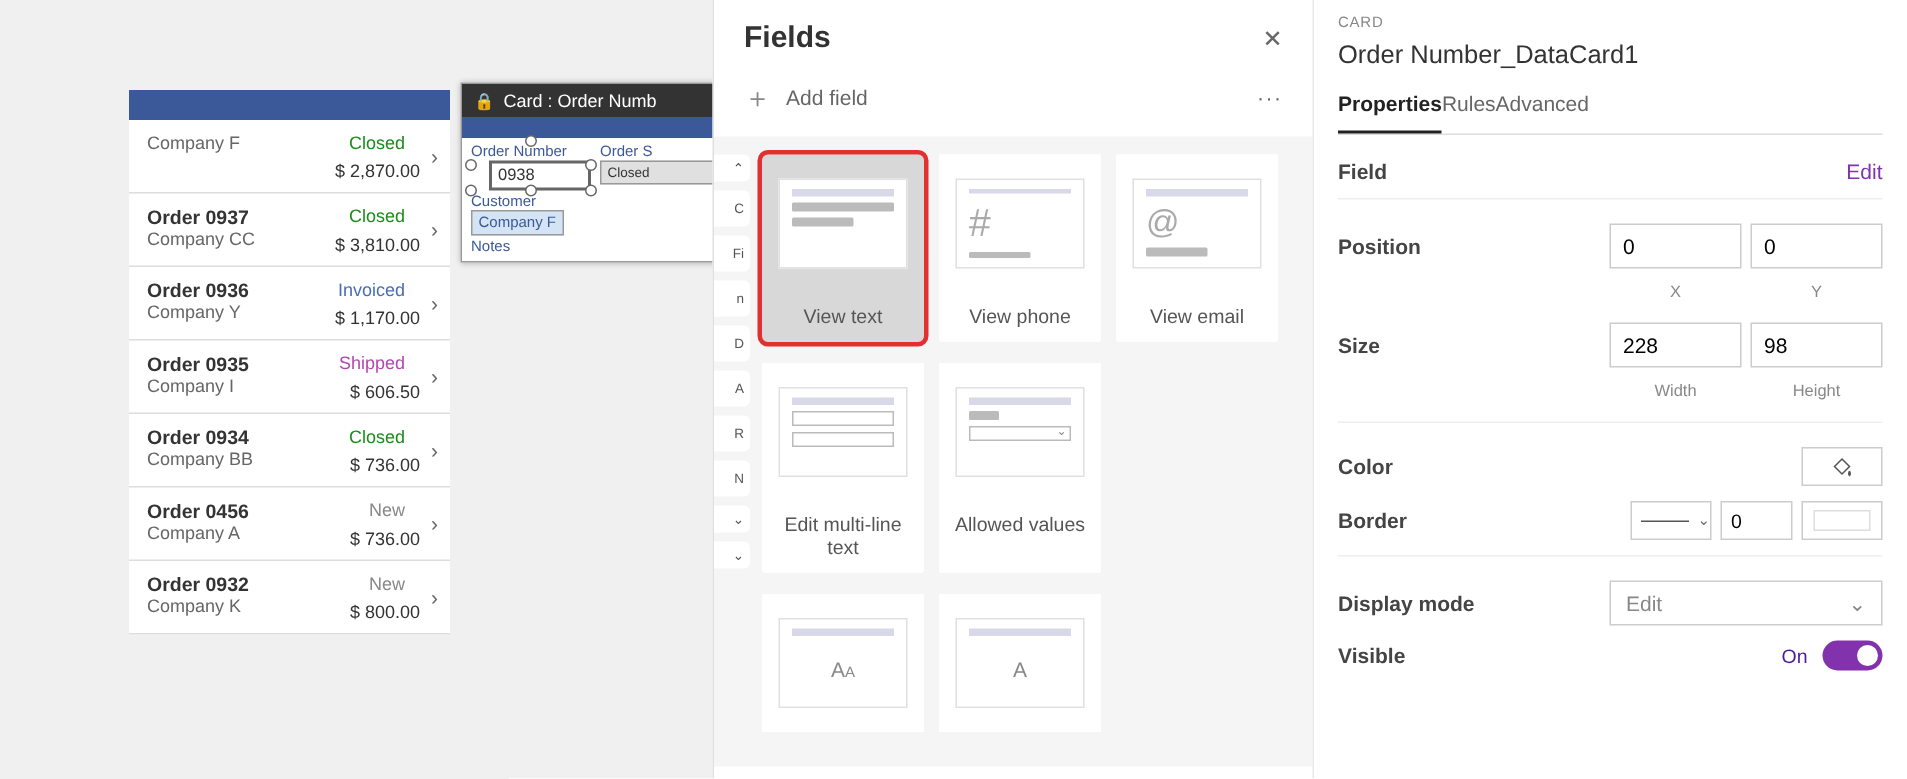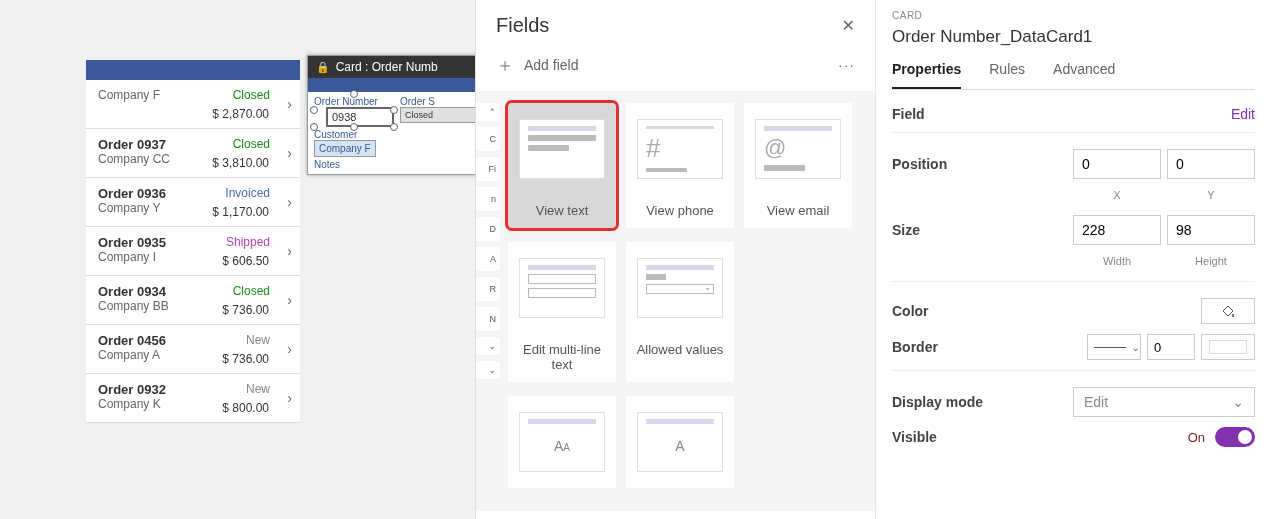--- a/index.html
+++ b/index.html
@@ -5,21 +5,21 @@
   * { box-sizing: border-box; margin: 0; padding: 0; font-family: "Segoe UI", sans-serif; }
   body { background: #fff; width: 1271px; height: 519px; overflow: hidden; position: relative; }
 
   .canvas-area { position: absolute; left: 0; top: 0; width: 475px; height: 519px; background: #f0f0f0; padding: 60px 0 0 86px; }
   .gallery { width: 214px; background: #fff; }
   .gallery-header { background: #3b5998; color: #fff; height: 20px; }
   .g-row { border-bottom: 1px solid #ddd; padding: 8px 12px; position: relative; height: 49px; }
   .g-order { font-size: 13px; font-weight: 600; color: #333; }
   .g-company { font-size: 12px; color: #666; }
   .g-status { position: absolute; top: 8px; right: 30px; font-size: 12px; }
-  .g-price { position: absolute; top: 27px; right: 31px; font-size: 12px; color: #333; }
+  .g-price { position: absolute; top: 27px; right: 20px; font-size: 12px; color: #333; }
   .status-closed { color: #1a8c1a; }
   .status-invoiced { color: #4a6db5; }
   .status-shipped { color: #b048b0; }
   .status-new { color: #888; }
   .chev { position: absolute; right: 8px; top: 50%; transform: translateY(-50%); color: #666; font-size: 14px; }
   .warn { color: #e8a000; font-size: 11px; }
 
   .form-card { position: absolute; left: 307px; top: 55px; width: 180px; background: #fff; border: 1px solid #999; box-shadow: 0 0 4px rgba(0,0,0,0.3); }
   .form-header { background: #333; color: #fff; font-size: 12px; padding: 4px 8px; display: flex; align-items: center; gap: 6px; }
   .form-header .lock { font-size: 11px; }
@@ -27,21 +27,21 @@
   .form-body { padding: 4px 6px; font-size: 10px; display: grid; grid-template-columns: 1fr 1fr; gap: 2px 6px; }
   .fc-label { color: #3b5998; font-size: 10px; }
   .fc-field { border: 1px solid #999; padding: 2px 4px; font-size: 11px; color: #333; }
   .fc-field.sel { border: 2px solid #666; margin-left: 12px; }
   .fc-span2 { grid-column: 1 / span 2; }
   .fc-customer { background: #d4e4f4; color: #3b5998; font-size: 10px; padding: 2px 4px; border: 1px solid #999; display: inline-block; }
   .sel-handle { width: 8px; height: 8px; background: #fff; border: 1px solid #666; border-radius: 50%; position: absolute; }
 
   .fields-panel { position: absolute; left: 475px; top: 0; width: 400px; height: 519px; background: #fff; border-left: 1px solid #e0e0e0; }
   .fp-header { padding: 14px 20px 8px; display: flex; align-items: center; justify-content: space-between; }
-  .fp-title { font-size: 20px; font-weight: 400; color: #333; }
+  .fp-title { font-size: 20px; font-weight: 700; color: #333; }
   .fp-close { cursor: pointer; font-size: 16px; color: #666; }
   .fp-addrow { padding: 8px 20px 14px; display: flex; align-items: center; justify-content: space-between; color: #666; font-size: 14px; }
   .fp-add { display: flex; align-items: center; gap: 10px; cursor: pointer; }
   .fp-plus { font-size: 18px; color: #888; }
   .fp-more { cursor: pointer; letter-spacing: 1px; }
   .fp-body { background: #f5f5f5; padding: 12px 12px; height: 420px; overflow: hidden; position: relative; }
   .fp-partial { position: absolute; left: -12px; top: 12px; width: 36px; }
   .fp-partial-item { background: #fff; border-radius: 4px; padding: 4px; margin-bottom: 6px; font-size: 9px; color: #555; height: 24px; display: flex; align-items: center; justify-content: flex-end; }
   .fp-grid { display: grid; grid-template-columns: repeat(3, 108px); gap: 14px 10px; padding-left: 20px; }
   .fp-tile { background: #fff; text-align: center; font-size: 12px; color: #555; border-radius: 2px; cursor: pointer; }
@@ -56,21 +56,21 @@
   .box .hash { font-size: 26px; color: #aaa; text-align: left; font-weight: 300; }
   .box .at { font-size: 22px; color: #aaa; text-align: left; font-weight: 300; }
   .box .input-sim { border: 1px solid #bbb; height: 10px; width: 100%; }
   .box .input-sim.sm { width: 55%; }
   .box .Aa { font-size: 14px; color: #888; text-align: center; padding-top: 10px; }
   .fp-label { padding: 8px 4px 10px; font-size: 13px; color: #555; }
 
   .props-panel { position: absolute; left: 875px; top: 0; width: 396px; height: 519px; background: #fff; border-left: 1px solid #e8e8e8; padding: 10px 16px; }
   .pp-cat { font-size: 10px; color: #888; letter-spacing: 0.5px; }
   .pp-name { font-size: 17px; color: #333; margin: 6px 0 14px; font-weight: 400; }
-  .pp-tabs { display: flex; gap: 28px; border-bottom: 1px solid #ddd; font-size: 14px; color: #666; }
+  .pp-tabs { display: flex; border-bottom: 1px solid #ddd; font-size: 14px; color: #666; }
   .pp-tab { padding-bottom: 10px; cursor: pointer; }
   .pp-tab.active { color: #222; font-weight: 600; border-bottom: 2px solid #222; }
   .pp-content { padding-top: 16px; }
   .pp-row { display: flex; align-items: center; justify-content: space-between; margin-bottom: 10px; font-size: 14px; color: #444; }
   .pp-row .lbl { color: #444; font-weight: bold; }
   .pp-row .val-link { color: #8232ac; font-size: 14px; cursor: pointer; }
   .pp-sep { border: none; border-top: 1px solid #eee; margin: 8px 0 16px; }
   .pp-inputs { display: flex; gap: 6px; }
   .pp-inp { width: 88px; height: 30px; border: 1px solid #ccc; padding: 0 8px; font-size: 14px; }
   .pp-sub { display: flex; gap: 6px; justify-content: flex-end; font-size: 11px; color: #888; margin-top: 2px; margin-bottom: 14px; }
@@ -79,21 +79,21 @@
   .pp-colorbox svg { display: block; }
   .pp-border-row { display: flex; gap: 6px; align-items: center; }
   .pp-select { width: 54px; height: 26px; border: 1px solid #ccc; display: flex; align-items: center; justify-content: center; font-size: 13px; color: #666; cursor: pointer; position: relative; }
   .pp-select .line { flex: 1; height: 1px; background: #555; margin: 0 6px; }
   .pp-select .arr { font-size: 10px; }
   .pp-numsmall { width: 48px; height: 26px; border: 1px solid #ccc; padding: 0 6px; font-size: 13px; }
   .pp-borderprev { width: 54px; height: 26px; border: 1px solid #ccc; background: #fff; display: flex; align-items: center; justify-content: center; }
   .pp-borderprev .inner { width: 38px; height: 14px; border: 1px solid #ddd; }
   .pp-select-wide { width: 182px; height: 30px; border: 1px solid #ccc; padding: 0 10px; display: flex; align-items: center; justify-content: space-between; font-size: 14px; color: #888; cursor: pointer; }
   .pp-toggle { display: flex; align-items: center; gap: 10px; }
-  .pp-toggle-label { font-size: 13px; color: #7f1d1d; }
+  .pp-toggle-label { font-size: 13px; color: #4c1d95; }
   .pp-switch { width: 40px; height: 20px; background: #8232ac; border-radius: 10px; position: relative; cursor: pointer; }
   .pp-switch .knob { width: 14px; height: 14px; background: #fff; border-radius: 50%; position: absolute; top: 3px; right: 3px; }
 </style>
 </head>
 <body>
 
 <div class="canvas-area">
   <div class="gallery">
     <div class="gallery-header"></div>
     <div id="gallery-rows">

